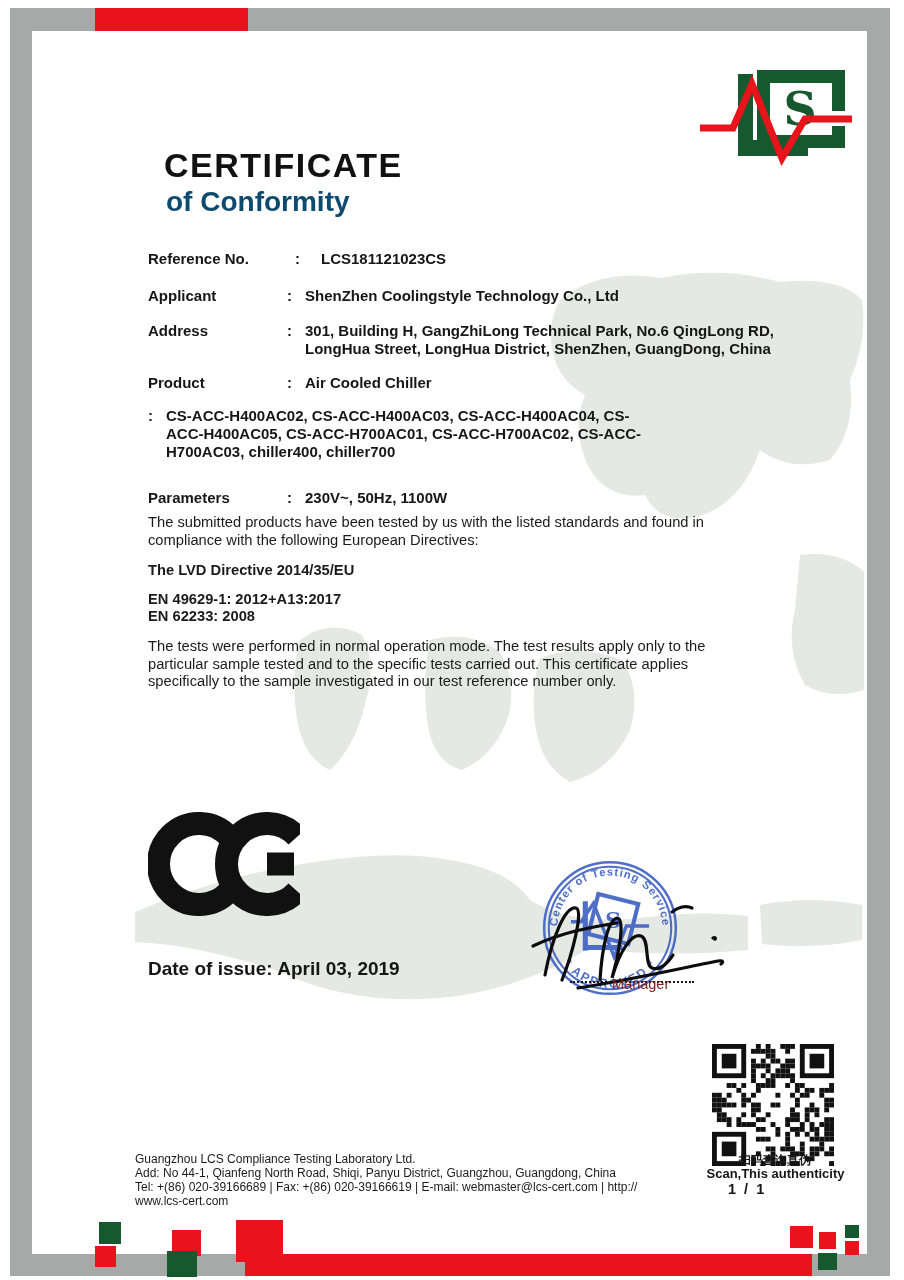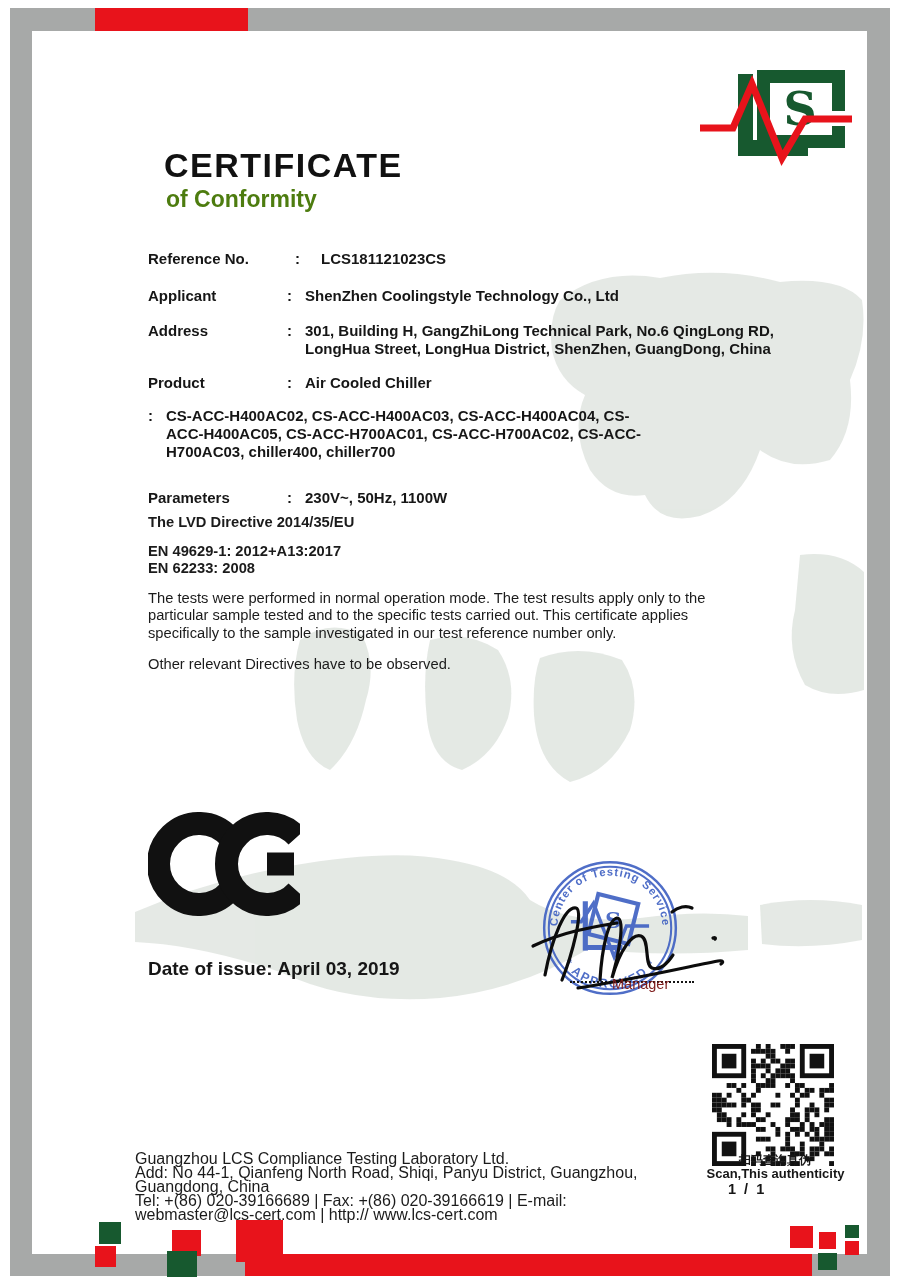--- a/index.html
+++ b/index.html
@@ -10,41 +10,41 @@
   .bar.red{background:#e8131b;}
   .sq{position:absolute;}
   .sq.red{background:#e8131b;}
   .sq.green{background:#17592f;}
   
   .map{position:absolute;left:0;top:0;z-index:0;pointer-events:none;}
   
   .content{position:absolute;inset:0;z-index:1;}
   .logo{position:absolute;left:700px;top:66px;width:152px;height:104px;}
   .title1{position:absolute;left:164px;top:146px;font-size:34px;font-weight:bold;letter-spacing:1.5px;color:#111;}
-  .title2{position:absolute;left:166px;top:186px;font-size:23px;font-weight:bold;color:#4d7c0f;}
+  .title2{position:absolute;left:166px;top:186px;font-size:28px;font-weight:bold;color:#0c4a6e;}
   .field-row{position:absolute;left:148px;display:flex;font-size:15px;font-weight:bold;line-height:18px;}
   .f-label{width:139px;}
   .f-colon{width:18px;}
   .f-value{width:482px;}
   .body-text{position:absolute;left:148px;top:514px;width:586px;font-size:14.7px;line-height:17.6px;color:#1b1b1b;}
   .body-text p{margin:0 0 13px 0;}
   .body-text p.bold{font-weight:bold;margin-bottom:11px;}
   .body-text p.std{font-weight:bold;margin-bottom:0;}
   .body-text p.std-last{font-weight:bold;margin-bottom:12px;}
   .ce-mark{position:absolute;left:148px;top:812px;}
   .date-issue{position:absolute;left:148px;top:958px;font-size:19px;font-weight:bold;}
   .stamp{position:absolute;left:538px;top:856px;width:144px;height:144px;z-index:2;opacity:.9;}
   .signature{position:absolute;left:520px;top:878px;width:230px;height:125px;z-index:3;}
   .dotline{position:absolute;left:570px;top:971px;width:124px;height:10px;border-bottom:2px dotted #151515;z-index:2;}
   .manager{position:absolute;left:612px;top:976px;font-size:14.5px;color:#7f1d1d;z-index:3;}
   .qr{position:absolute;left:712px;top:1044px;width:122px;height:122px;}
   .qr-cap-cn{position:absolute;left:695px;top:1152px;width:160px;text-align:center;font-size:12px;font-weight:bold;font-family:Liberation Mono, monospace;}
   .qr-cap-en{position:absolute;left:688px;top:1166px;width:175px;text-align:center;font-size:13px;font-weight:bold;}
   .page-ind{position:absolute;left:728px;top:1181px;width:64px;font-size:14.5px;font-weight:bold;letter-spacing:2px;}
-  .footer{position:absolute;left:135px;top:1152px;width:545px;font-size:16px;line-height:14px;color:#1b1b1b;}
+  .footer{position:absolute;left:135px;top:1152px;width:545px;font-size:12px;line-height:14px;color:#1b1b1b;}
 </style>
 </head>
 <body>
 
 <div class="canvas">
 
   <svg class="map" width="904" height="1280">
     <g fill="#cdd5cd" opacity="0.52">
       <path d="M560,300 Q600,268 660,278 Q720,266 780,282 Q840,276 862,300 Q868,340 850,380 Q856,430 830,460 Q790,472 760,450 Q742,502 700,516 Q660,526 645,495 Q610,500 590,470 Q570,430 585,395 Q558,380 552,350 Q548,320 560,300 Z"></path>
       <path d="M800,555 Q840,550 864,572 L864,690 Q830,700 805,685 Q785,650 795,610 Z"></path>
@@ -113,25 +113,25 @@
       <div class="f-colon">:</div>
       <div class="f-value">CS-ACC-H400AC02, CS-ACC-H400AC03, CS-ACC-H400AC04, CS-ACC-H400AC05, CS-ACC-H700AC01, CS-ACC-H700AC02, CS-ACC-H700AC03, chiller400, chiller700</div>
     </div>
     <div class="field-row" style="top:489px;">
       <div class="f-label">Parameters</div>
       <div class="f-colon">:</div>
       <div class="f-value">230V~, 50Hz, 1100W</div>
     </div>
 
     <div class="body-text">
+      <p>The submitted products have been tested by us with the listed standards and found in compliance with the following European Directives:</p>
       <p class="bold">The LVD Directive 2014/35/EU</p>
       <p class="std">EN 49629-1: 2012+A13:2017</p>
       <p class="std-last">EN 62233: 2008</p>
       <p>The tests were performed in normal operation mode. The test results apply only to the particular sample tested and to the specific tests carried out. This certificate applies specifically to the sample investigated in our test reference number only.</p>
-      <p>Other relevant Directives have to be observed.</p>
     </div>
 
     <svg class="ce-mark" width="152" height="104" viewBox="0 0 152 104">
       <g fill="none" stroke="#111111" stroke-width="23" stroke-linecap="butt">
         <path d="M81.1,24.9 A40.5,40.5 0 1 0 81.1,79.1"></path>
         <path d="M149.1,24.9 A40.5,40.5 0 1 0 149.1,79.1"></path>
         <path d="M119,52 h27"></path>
       </g>
     </svg>
 

